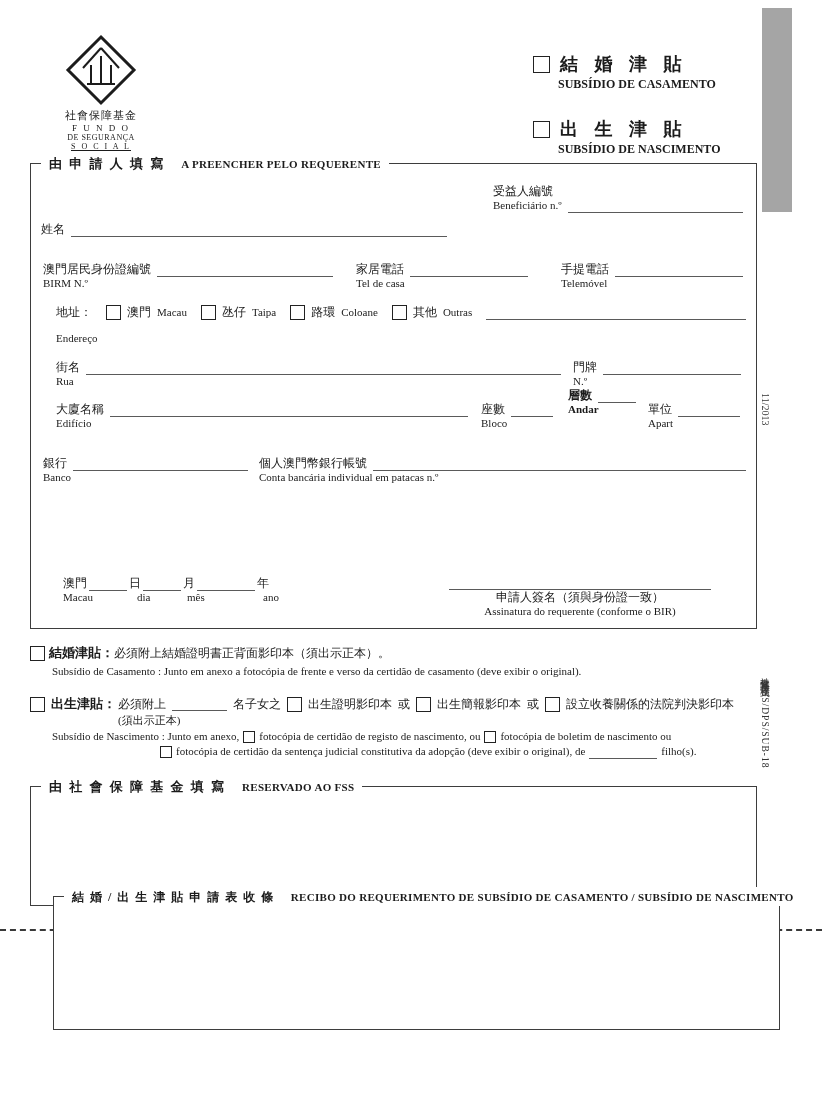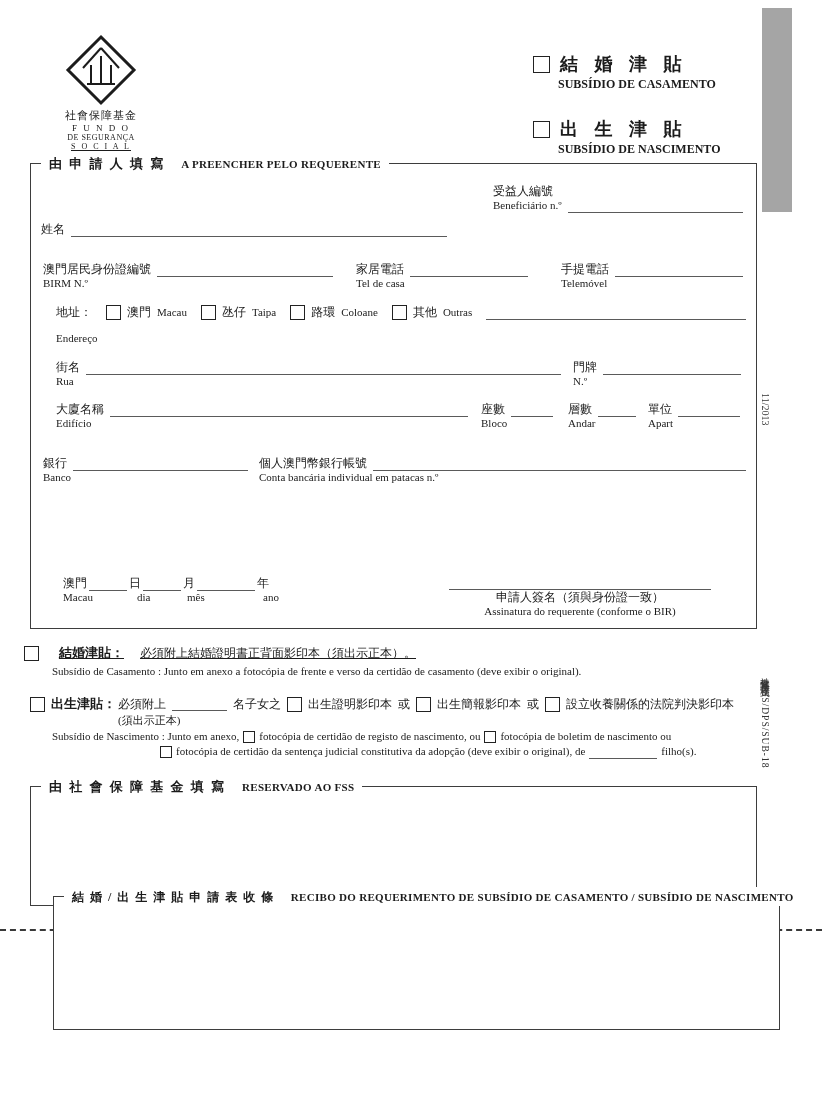--- a/index.html
+++ b/index.html
@@ -170,21 +170,21 @@
       </div>
       <div class="pt">Edifício</div>
     </div>
     <div class="abs" style="left:450px;top:238px;width:72px;">
       <div class="frow">
         <span class="zh">座數</span>
         <span class="fline grow"></span>
       </div>
       <div class="pt">Bloco</div>
     </div>
-    <div class="abs" style="left:537px;top:238px;width:68px;">
+    <div class="abs" style="left:537px;top:224px;width:68px;font-weight:bold;">
       <div class="frow">
         <span class="zh">層數</span>
         <span class="fline grow"></span>
       </div>
       <div class="pt">Andar</div>
     </div>
     <div class="abs" style="left:617px;top:238px;width:92px;">
       <div class="frow">
         <span class="zh">單位</span>
         <span class="fline grow"></span>
@@ -228,21 +228,21 @@
     <div class="abs sig" style="left:418px;top:413px;width:262px;">
       <div class="fline" style="display:block;width:100%;height:12px;"></div>
       <div class="zh">申請人簽名（須與身份證一致）</div>
       <div class="pt">Assinatura do requerente (conforme o BIR)</div>
     </div>
   </div>
 
   <div class="vtext" style="left:760px;top:393px;font-size:10px;">11/2013</div>
   <div class="vtext" style="left:758px;top:670px;font-size:9.5px;letter-spacing:1px;">社會保障基金  格式  FSS/DPS/SUB-18</div>
 
-  <div class="abs notepts" style="left:24px;top:645px;gap:20px;text-decoration:underline;">
+  <div class="abs notepts" style="left:30px;top:645px;gap:4px;">
     <span class="cb"></span>
     <span class="zh b" style="font-size:13px;">結婚津貼：</span>
     <span class="zh" style="margin-left:-4px;">必須附上結婚證明書正背面影印本（須出示正本）。</span>
   </div>
   <div class="abs pt" style="left:52px;top:665px;">Subsídio de Casamento : Junto em anexo a fotocópia de frente e verso da certidão de casamento (deve exibir o original).</div>
 
   <div class="abs notepts" style="left:30px;top:696px;gap:6px;">
     <span class="cb"></span>
     <span class="zh b" style="font-size:13px;">出生津貼：</span>
     <span class="zh" style="margin-left:-4px;">必須附上</span>

